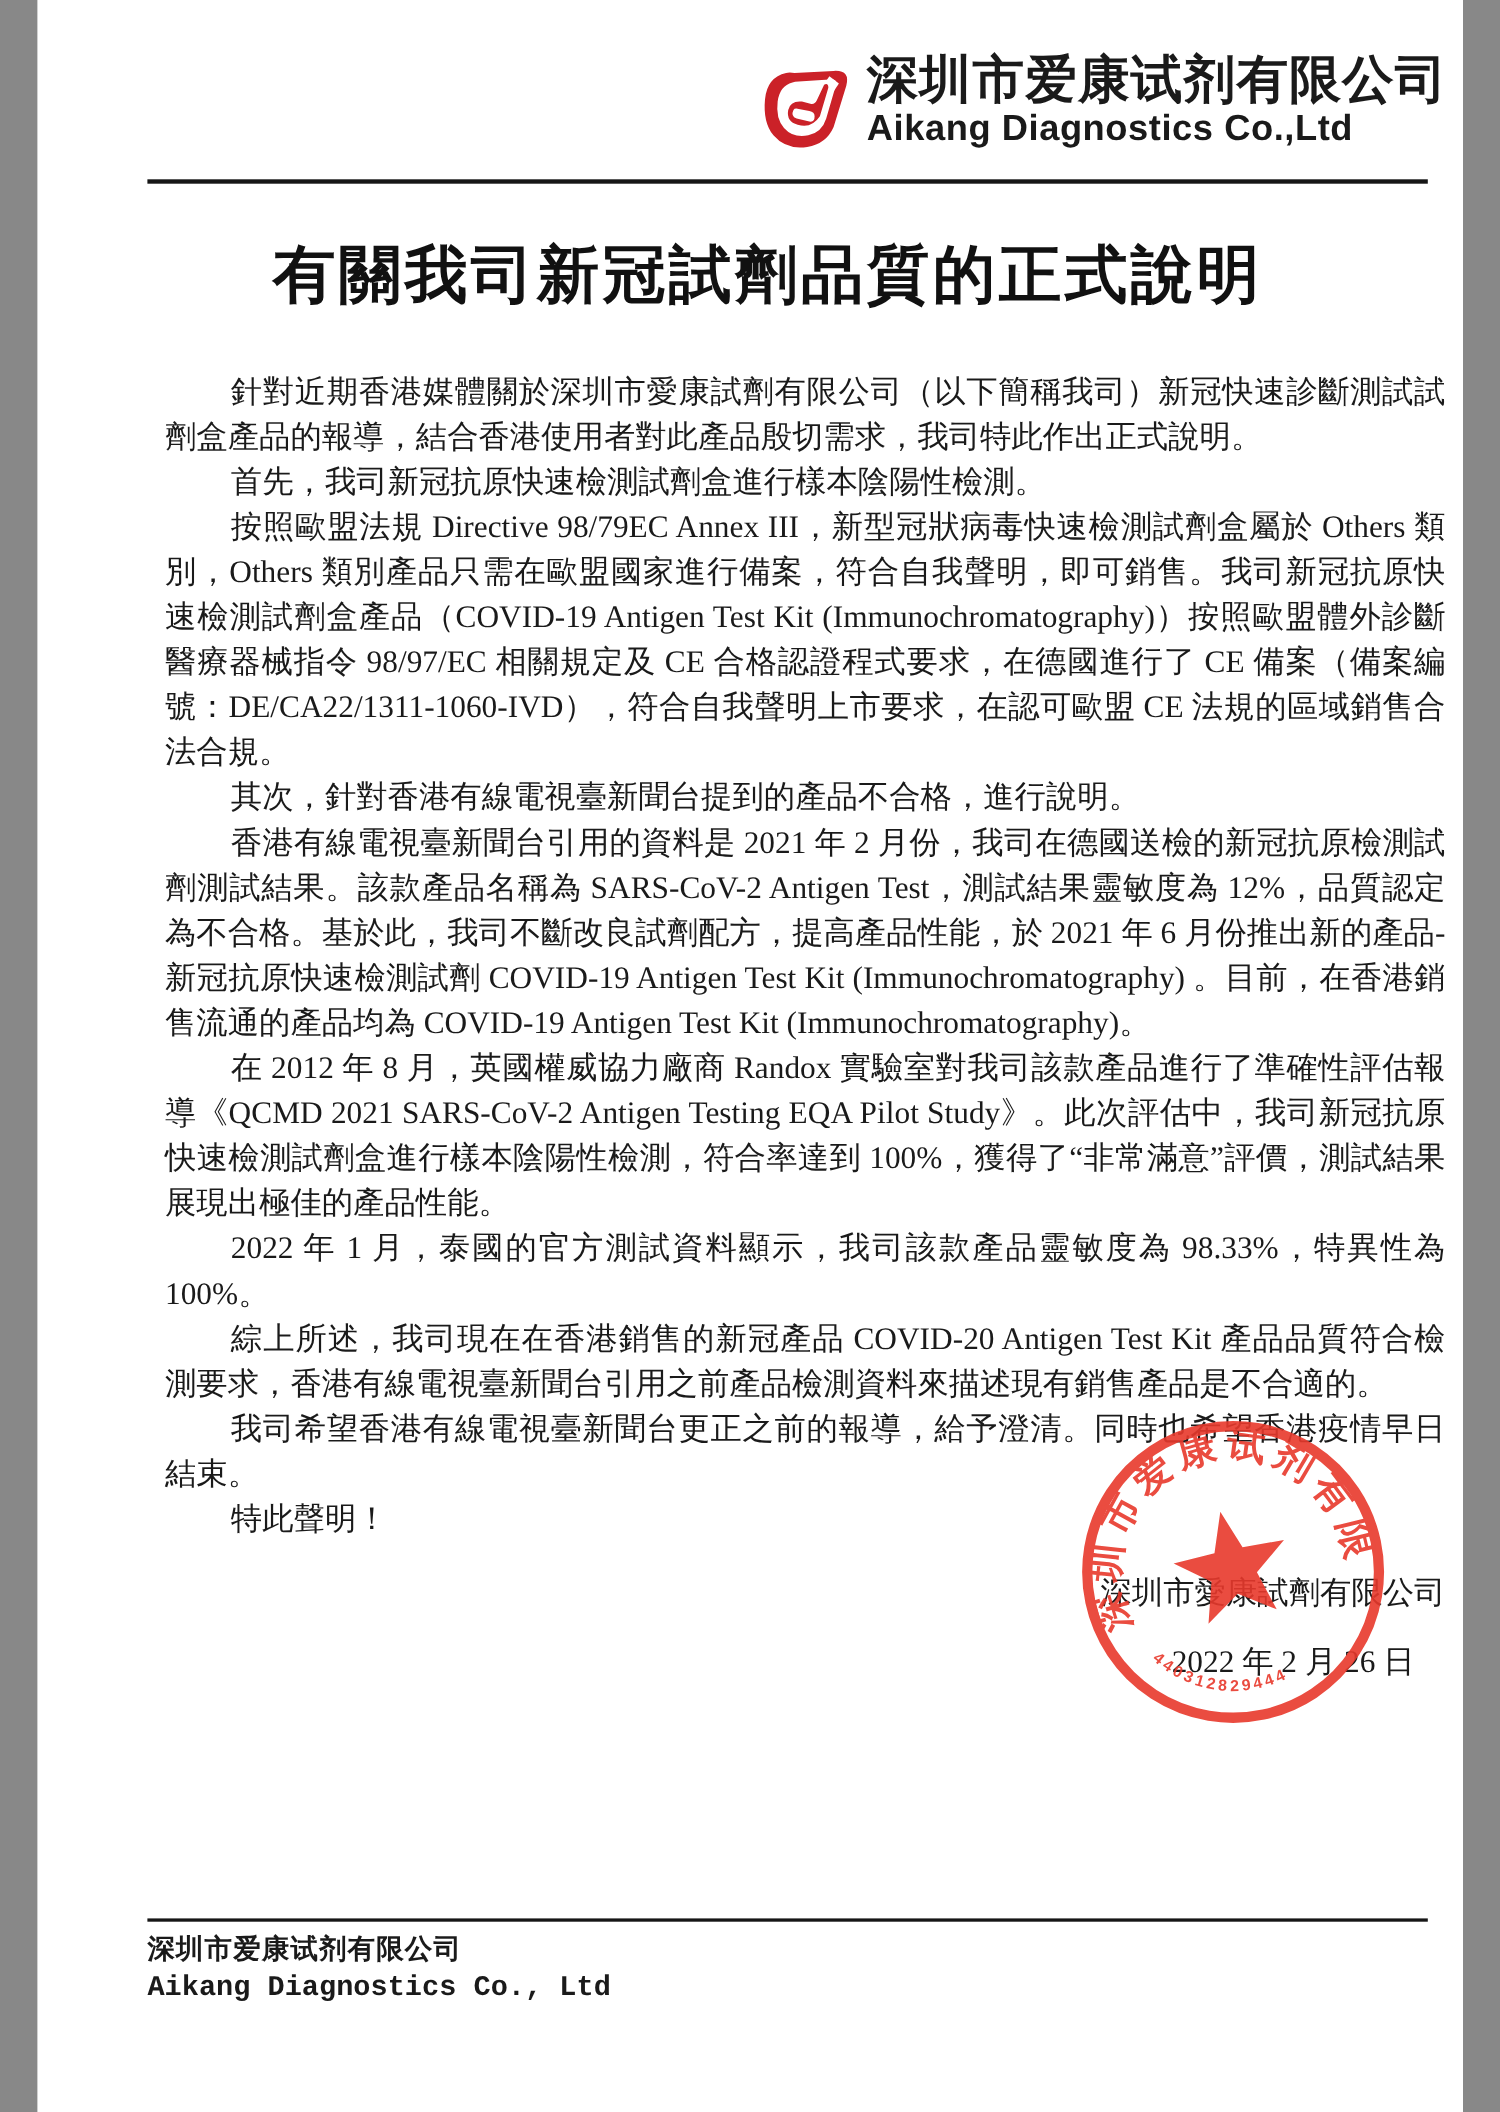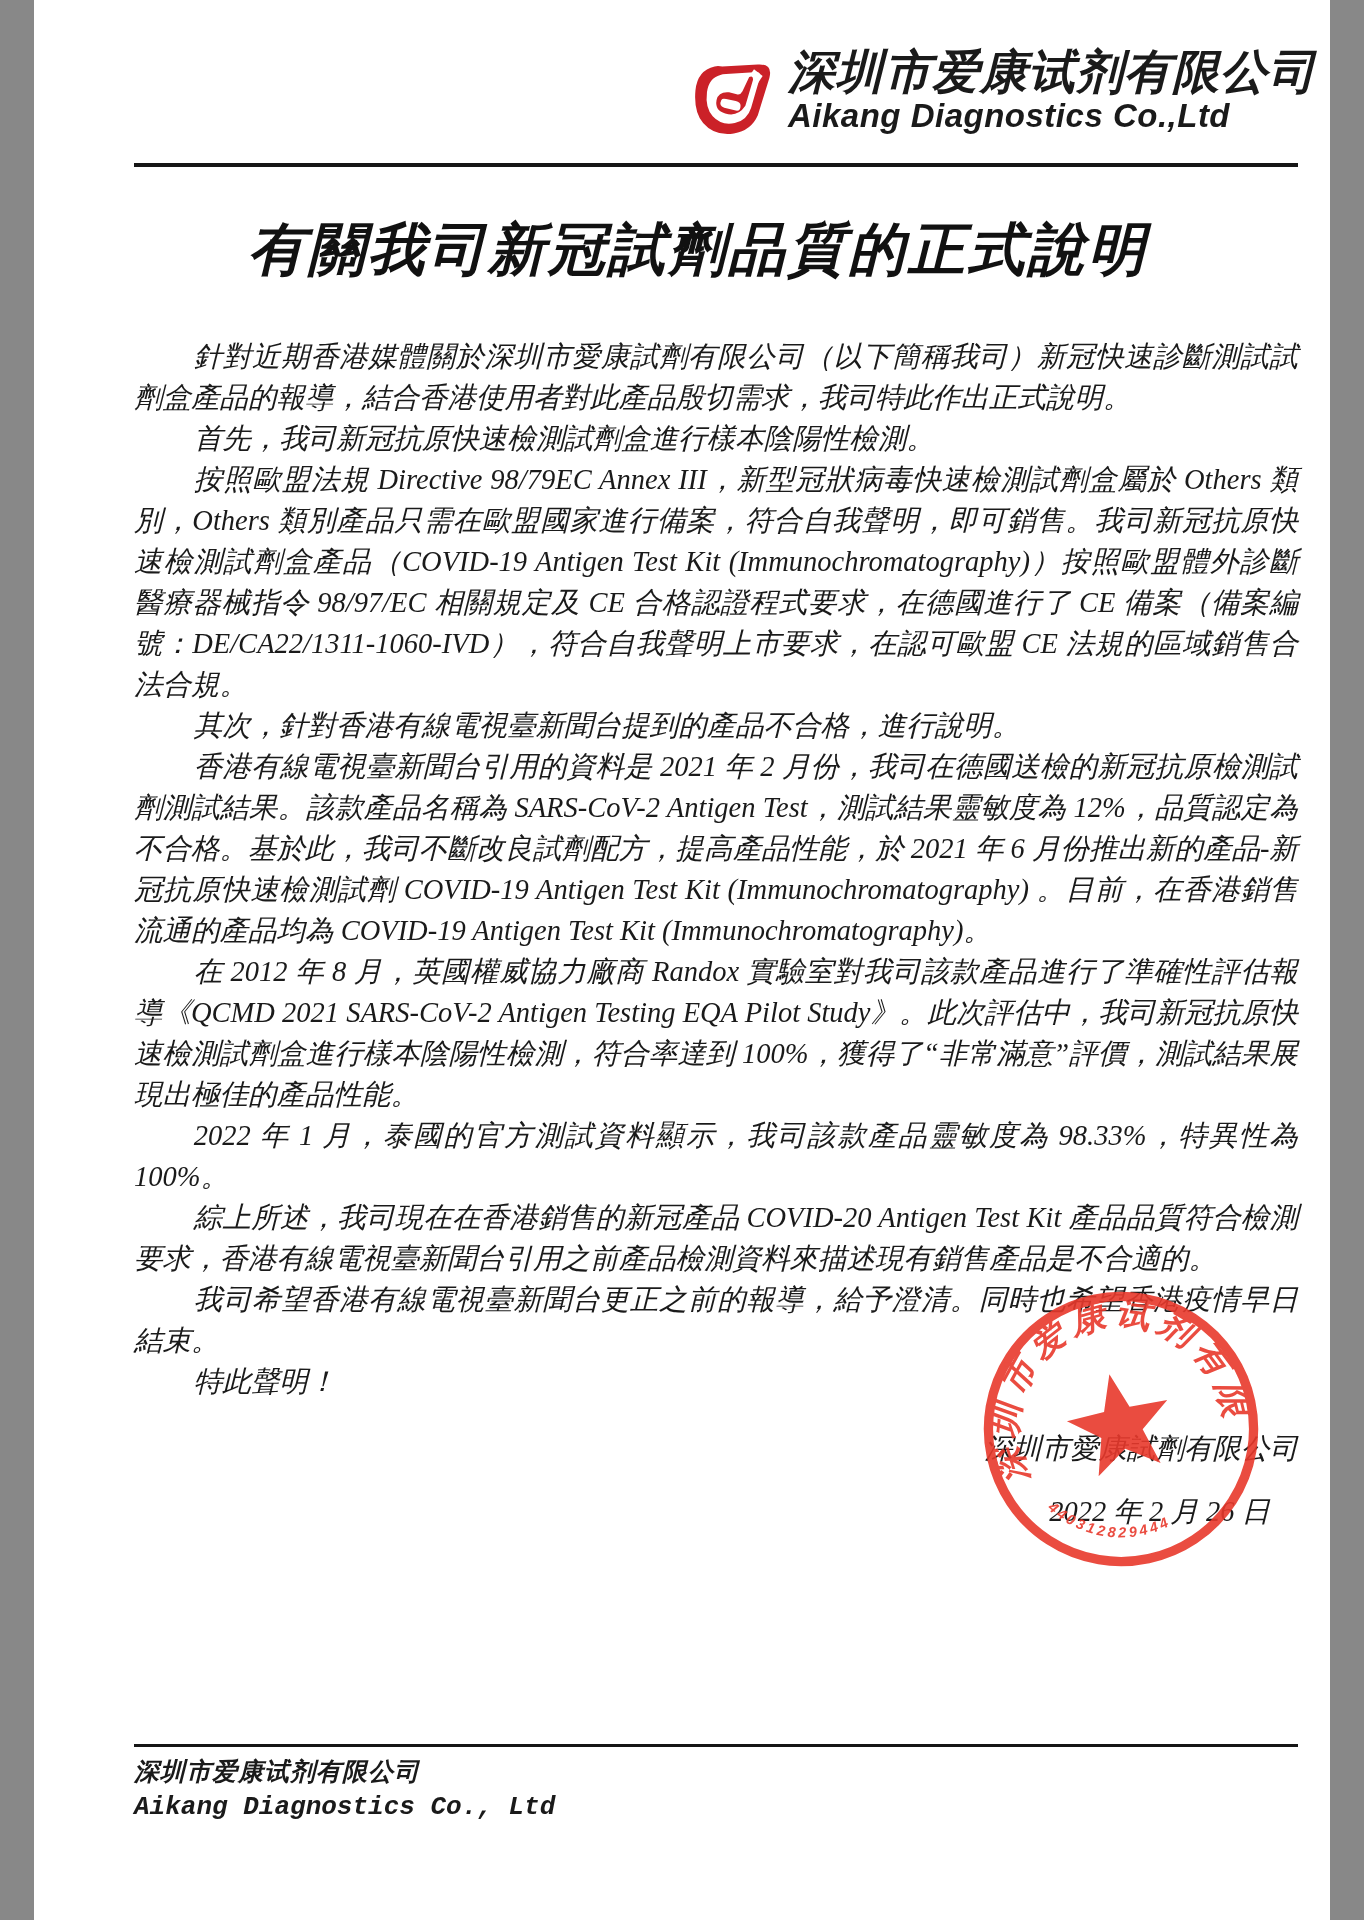--- a/index.html
+++ b/index.html
@@ -4,38 +4,37 @@
 <style>
   html,body { margin:0; padding:0; background:#888; }
   .page {
     position: relative;
     width: 1296px; height: 1920px;
     margin: 0 auto;
     background: #ffffff;
     overflow: hidden;
     font-family: "Liberation Serif", "DejaVu Serif", serif;
     color: #1a1a1a;
-    font-style: italic;
   }
   
   .header { position: absolute; top: 46px; left: 648px; display: flex; align-items: flex-start; }
   .logo { width: 96px; height: 96px; flex: 0 0 auto; margin-top: 6px; }
   .header-names { margin-left: 10px; font-family: "Liberation Sans", "DejaVu Sans", sans-serif; }
   .header-zh { font-size: 47px; font-weight: 700; letter-spacing: 1px; line-height: 52px; white-space: nowrap; }
   .header-en { font-size: 33px; font-weight: 700; letter-spacing: 0.5px; line-height: 36px; white-space: nowrap; }
   .header-rule { position: absolute; top: 163px; left: 100px; width: 1164px; height: 4px; background: #161616; }
   
   .doc-title {
     position: absolute; top: 196px; left: 0; width: 100%;
     text-align: center; font-size: 57px; font-weight: 700;
     letter-spacing: 3px; margin: 16px; color: #111;
   }
   
   .body-text {
-    position: absolute; top: 336px; left: 100px; width: 1164px;
+    position: absolute; top: 336px; left: 116px; width: 1164px;
     font-size: 28.5px; line-height: 41px; text-align: justify;
   }
   .body-text .para { margin: 0; text-indent: 2.1em; }
   .sign-block { margin-top: 26px; text-align: right; }
   .sign-company { margin: 0; }
   .sign-date { margin: 22px 28px 0 0; }
   
   .seal {
     position: absolute; left: 942px; top: 1284px;
     width: 290px; height: 290px;

